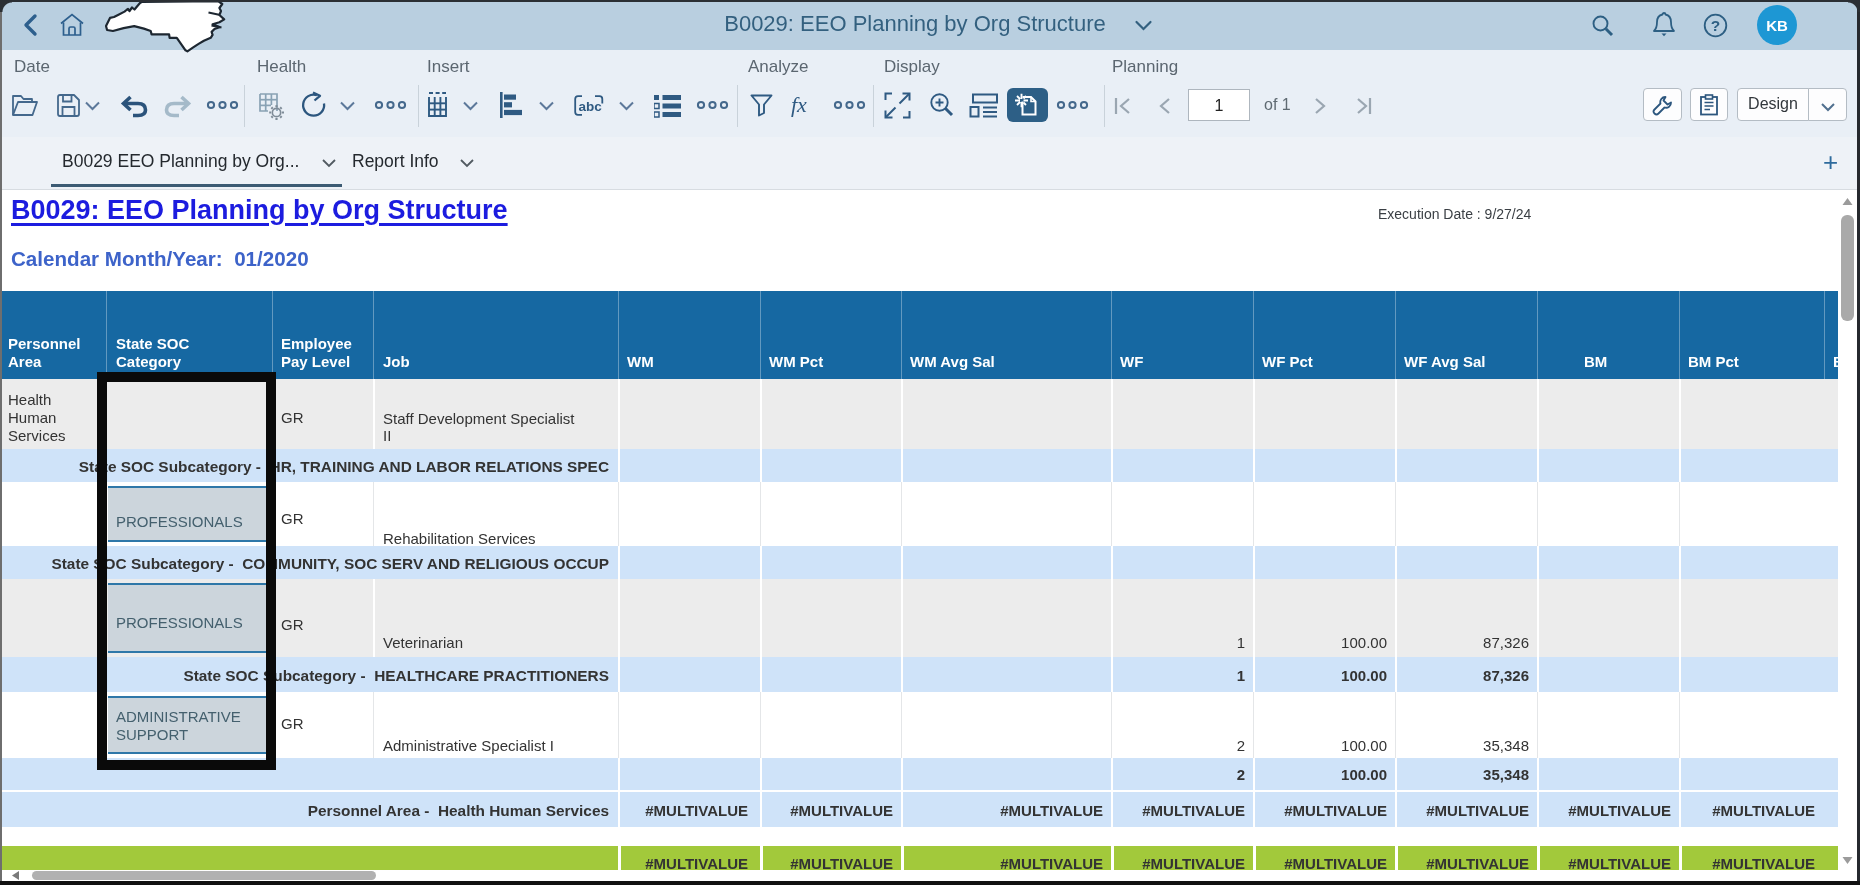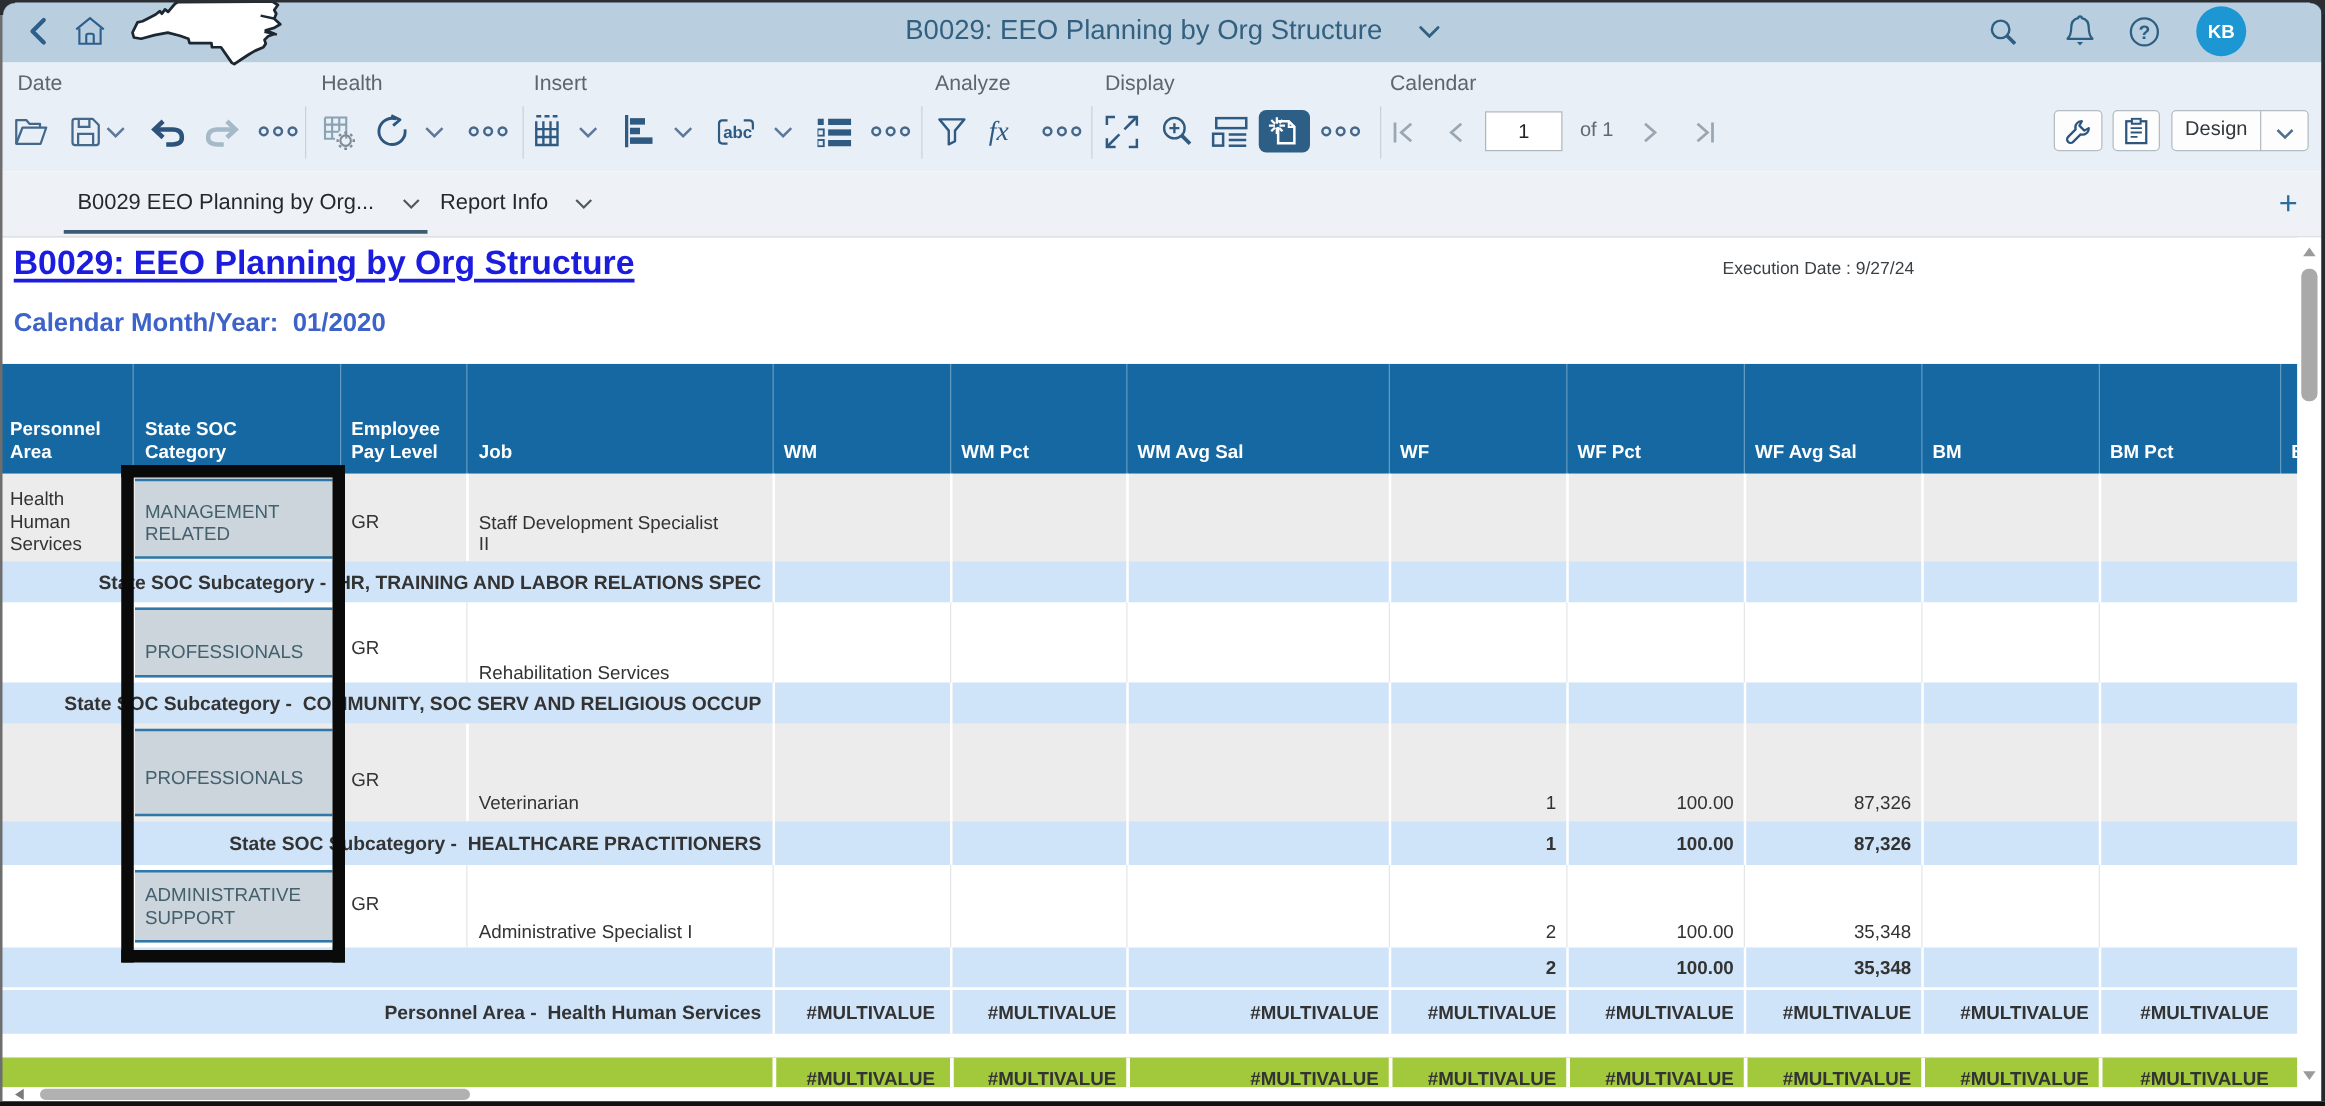--- a/index.html
+++ b/index.html
@@ -82,21 +82,21 @@
     <text x="12.5" y="18.2" font-size="15.5" font-weight="bold" font-family="Liberation Sans" fill="#2d5f83" text-anchor="middle">?</text>
   </svg>
 </div>
 <div class="r" style="left:1757px;top:5px;width:40px;height:40px;border-radius:50%;background:#1d97d4;"></div>
 <div class="r" style="left:1757px;top:17px;width:40px;text-align:center;font-size:15px;font-weight:bold;color:#fff;">KB</div>
 <div class="glabel" style="left:14px;">Date</div>
 <div class="glabel" style="left:257px;">Health</div>
 <div class="glabel" style="left:427px;">Insert</div>
 <div class="glabel" style="left:748px;">Analyze</div>
 <div class="glabel" style="left:884px;">Display</div>
-<div class="glabel" style="left:1112px;">Calendar</div>
+<div class="glabel" style="left:1112px;">Planning</div>
 <div class="sep" style="left:244px;"></div>
 <div class="sep" style="left:418px;"></div>
 <div class="sep" style="left:737px;"></div>
 <div class="sep" style="left:873px;"></div>
 <div class="sep" style="left:1104px;"></div>
 
 <div class="ico" style="left:11px;top:93px;">
   <svg width="28" height="25" viewBox="0 0 28 25" fill="none" stroke="#44688c" stroke-width="1.8">
     <path d="M2 22 V3 H10 L12.5 6 H21 V9" stroke-linejoin="round"></path>
     <path d="M2 22 L7 9 H26 L21.5 22 Z" stroke-linejoin="round"></path>
@@ -379,39 +379,36 @@
   <div class="htx" style="left:8px;top:44px;">Personnel<br>Area</div>
   <div class="htx" style="left:116px;top:44px;">State SOC<br>Category</div>
   <div class="htx" style="left:281px;top:44px;">Employee<br>Pay Level</div>
   <div class="htx" style="left:383px;">Job</div>
   <div class="htx" style="left:627px;text-align:center;">WM</div>
   <div class="htx" style="left:769px;">WM Pct</div>
   <div class="htx" style="left:910px;">WM Avg Sal</div>
   <div class="htx" style="left:1120px;">WF</div>
   <div class="htx" style="left:1262px;">WF Pct</div>
   <div class="htx" style="left:1404px;">WF Avg Sal</div>
-  <div class="htx" style="left:1546px;">BM</div>
+  <div class="htx" style="left:1584px;">BM</div>
   <div class="htx" style="left:1688px;">BM Pct</div>
   <div class="htx" style="left:1833px;">BF</div>
 
   <div class="row rg" style="top:88px;height:70px;"></div>
   <div class="gsep" style="top:88px;height:70px;left:272px;"></div>
   <div class="gsep" style="top:88px;height:70px;left:373px;"></div>
   <div class="gsep" style="top:88px;height:70px;left:618px;"></div>
   <div class="gsep" style="top:88px;height:70px;left:760px;"></div>
   <div class="gsep" style="top:88px;height:70px;left:901px;"></div>
   <div class="gsep" style="top:88px;height:70px;left:1111px;"></div>
   <div class="gsep" style="top:88px;height:70px;left:1253px;"></div>
   <div class="gsep" style="top:88px;height:70px;left:1395px;"></div>
   <div class="gsep" style="top:88px;height:70px;left:1537px;"></div>
   <div class="gsep" style="top:88px;height:70px;left:1679px;"></div>
   <div class="ctx" style="left:8px;top:100px;width:92px;line-height:18px;">Health Human Services</div>
-  <div class="soccell" style="top:92px;height:64px;">
-      <div class="socin" style="top:16px;">MANAGEMENT<br>RELATED</div>
-    </div>
   <div class="ctx" style="left:281px;top:118px;">GR</div>
   <div class="ctx" style="left:383px;top:119px;width:200px;line-height:17px;">Staff Development Specialist II</div>
 
   <div class="row rb" style="top:158px;height:33px;"></div>
   <div class="bsep" style="top:158px;height:33px;left:618px;"></div>
   <div class="bsep" style="top:158px;height:33px;left:760px;"></div>
   <div class="bsep" style="top:158px;height:33px;left:901px;"></div>
   <div class="bsep" style="top:158px;height:33px;left:1111px;"></div>
   <div class="bsep" style="top:158px;height:33px;left:1253px;"></div>
   <div class="bsep" style="top:158px;height:33px;left:1395px;"></div>

